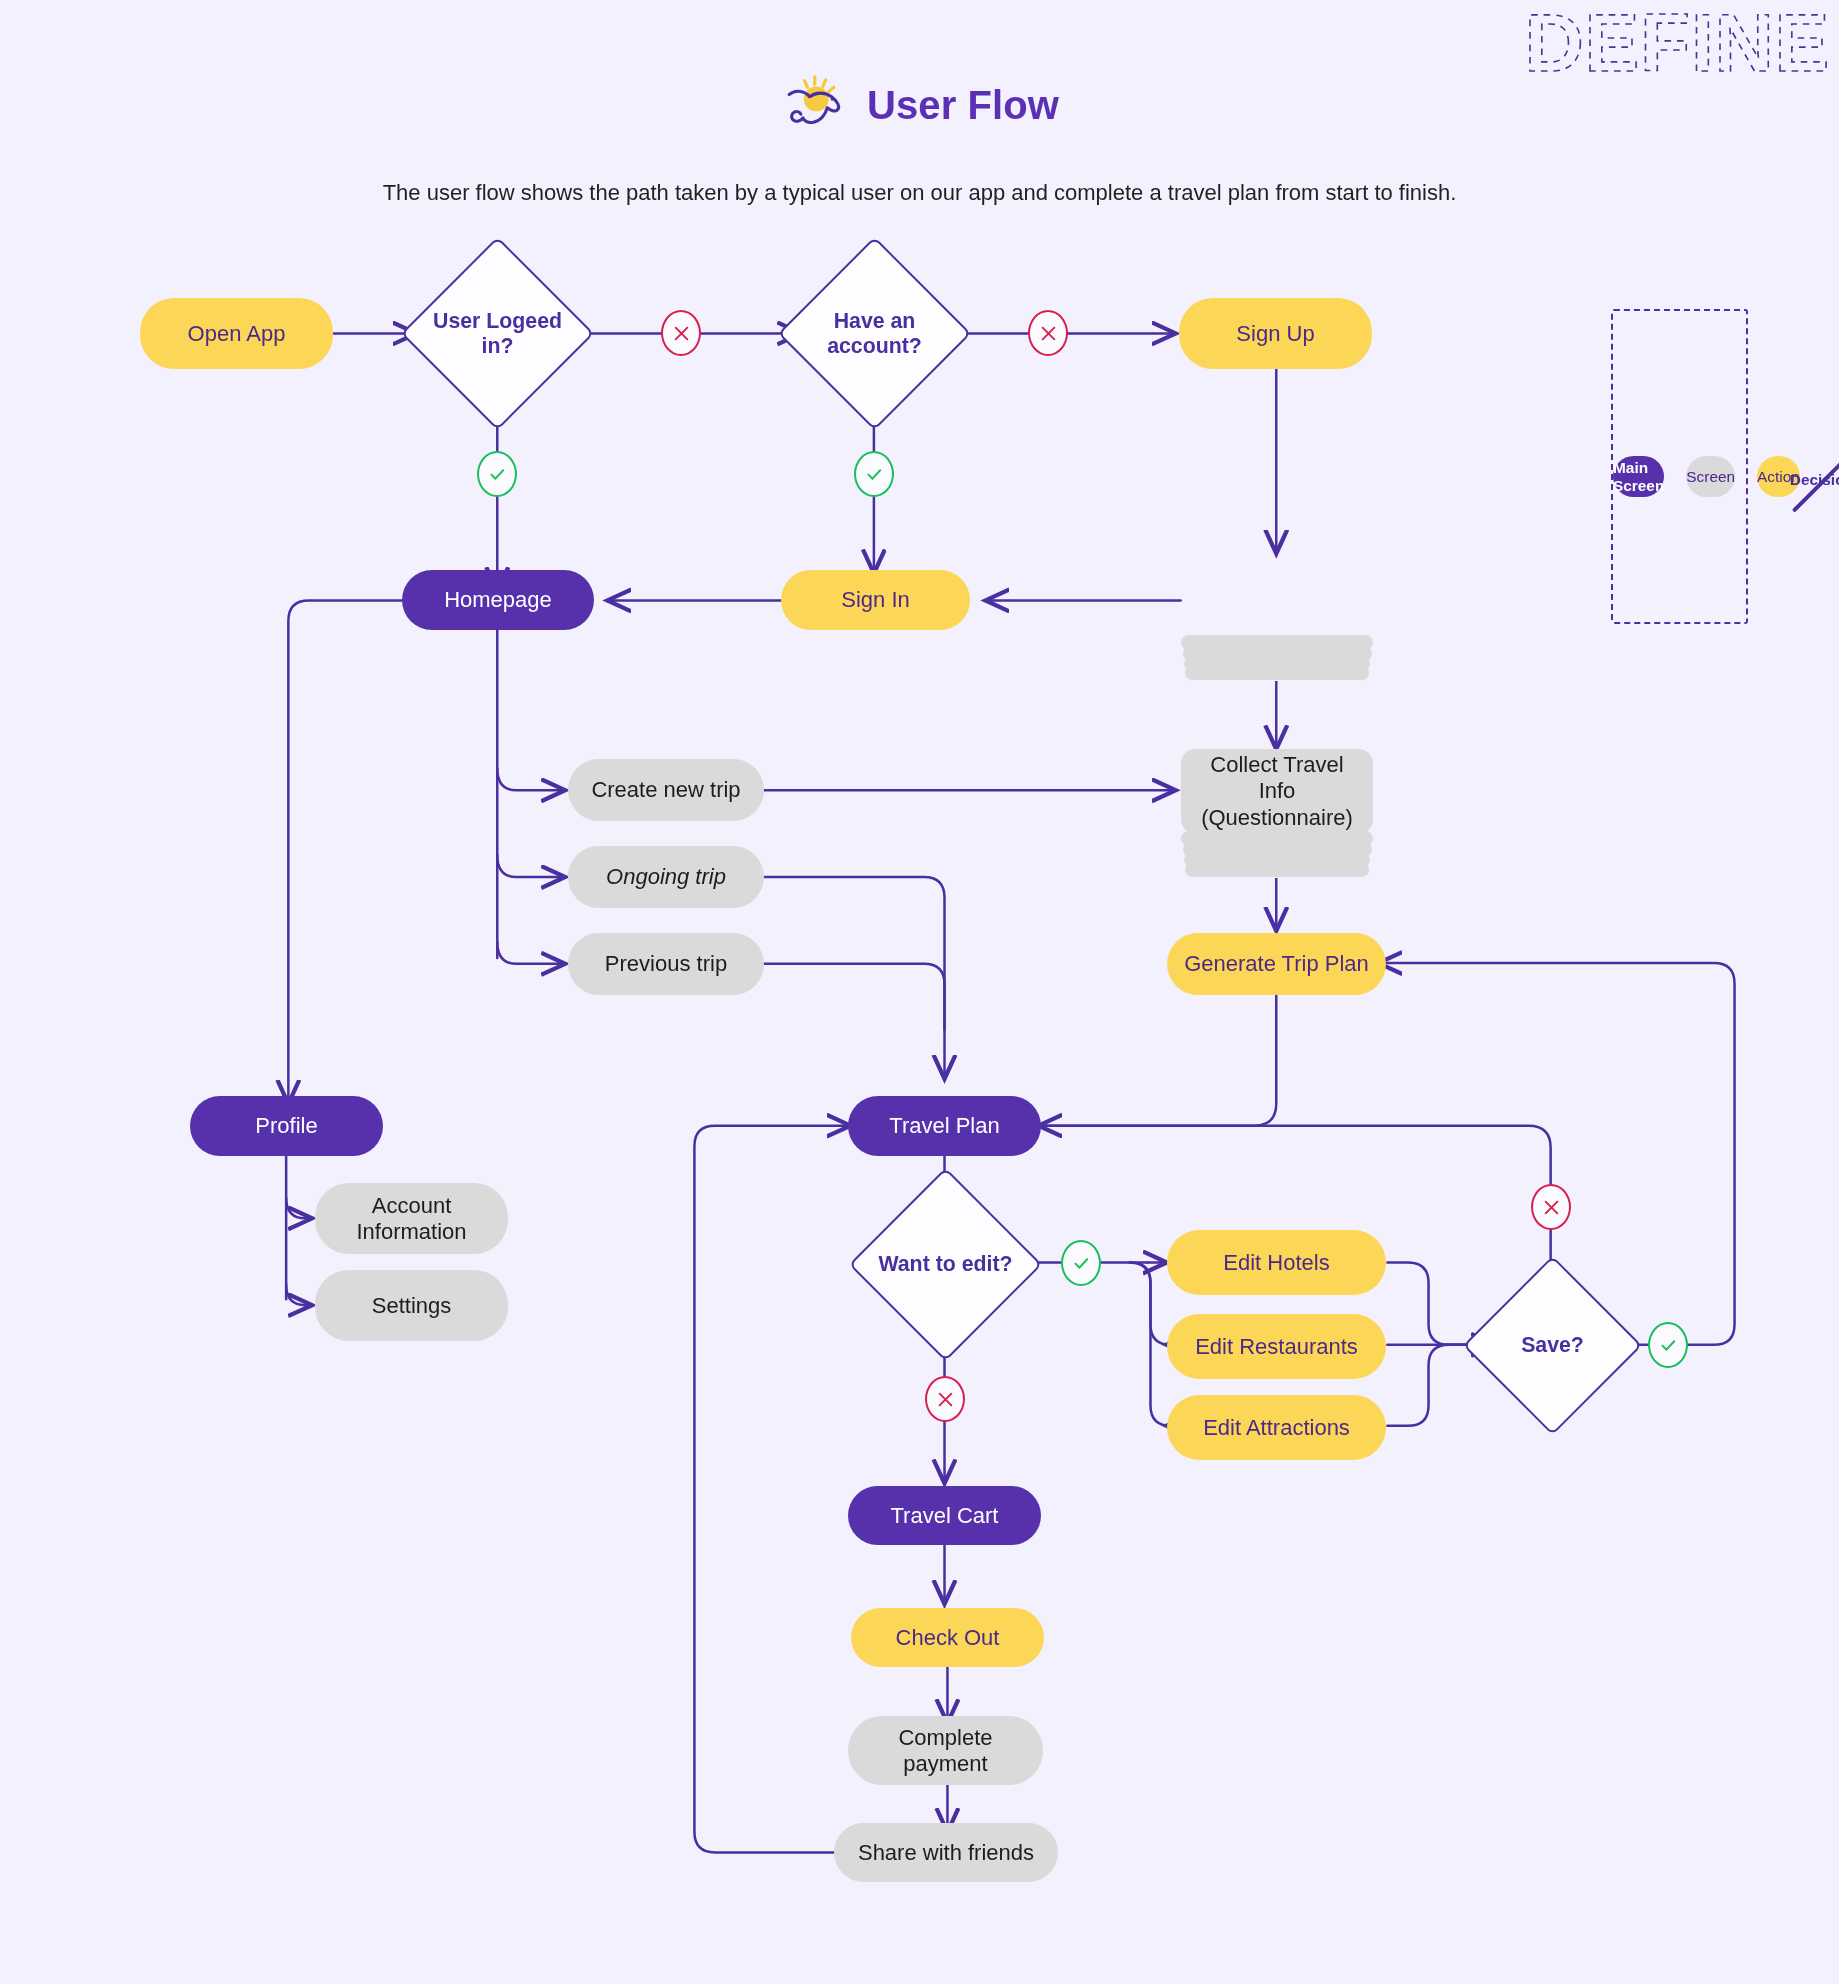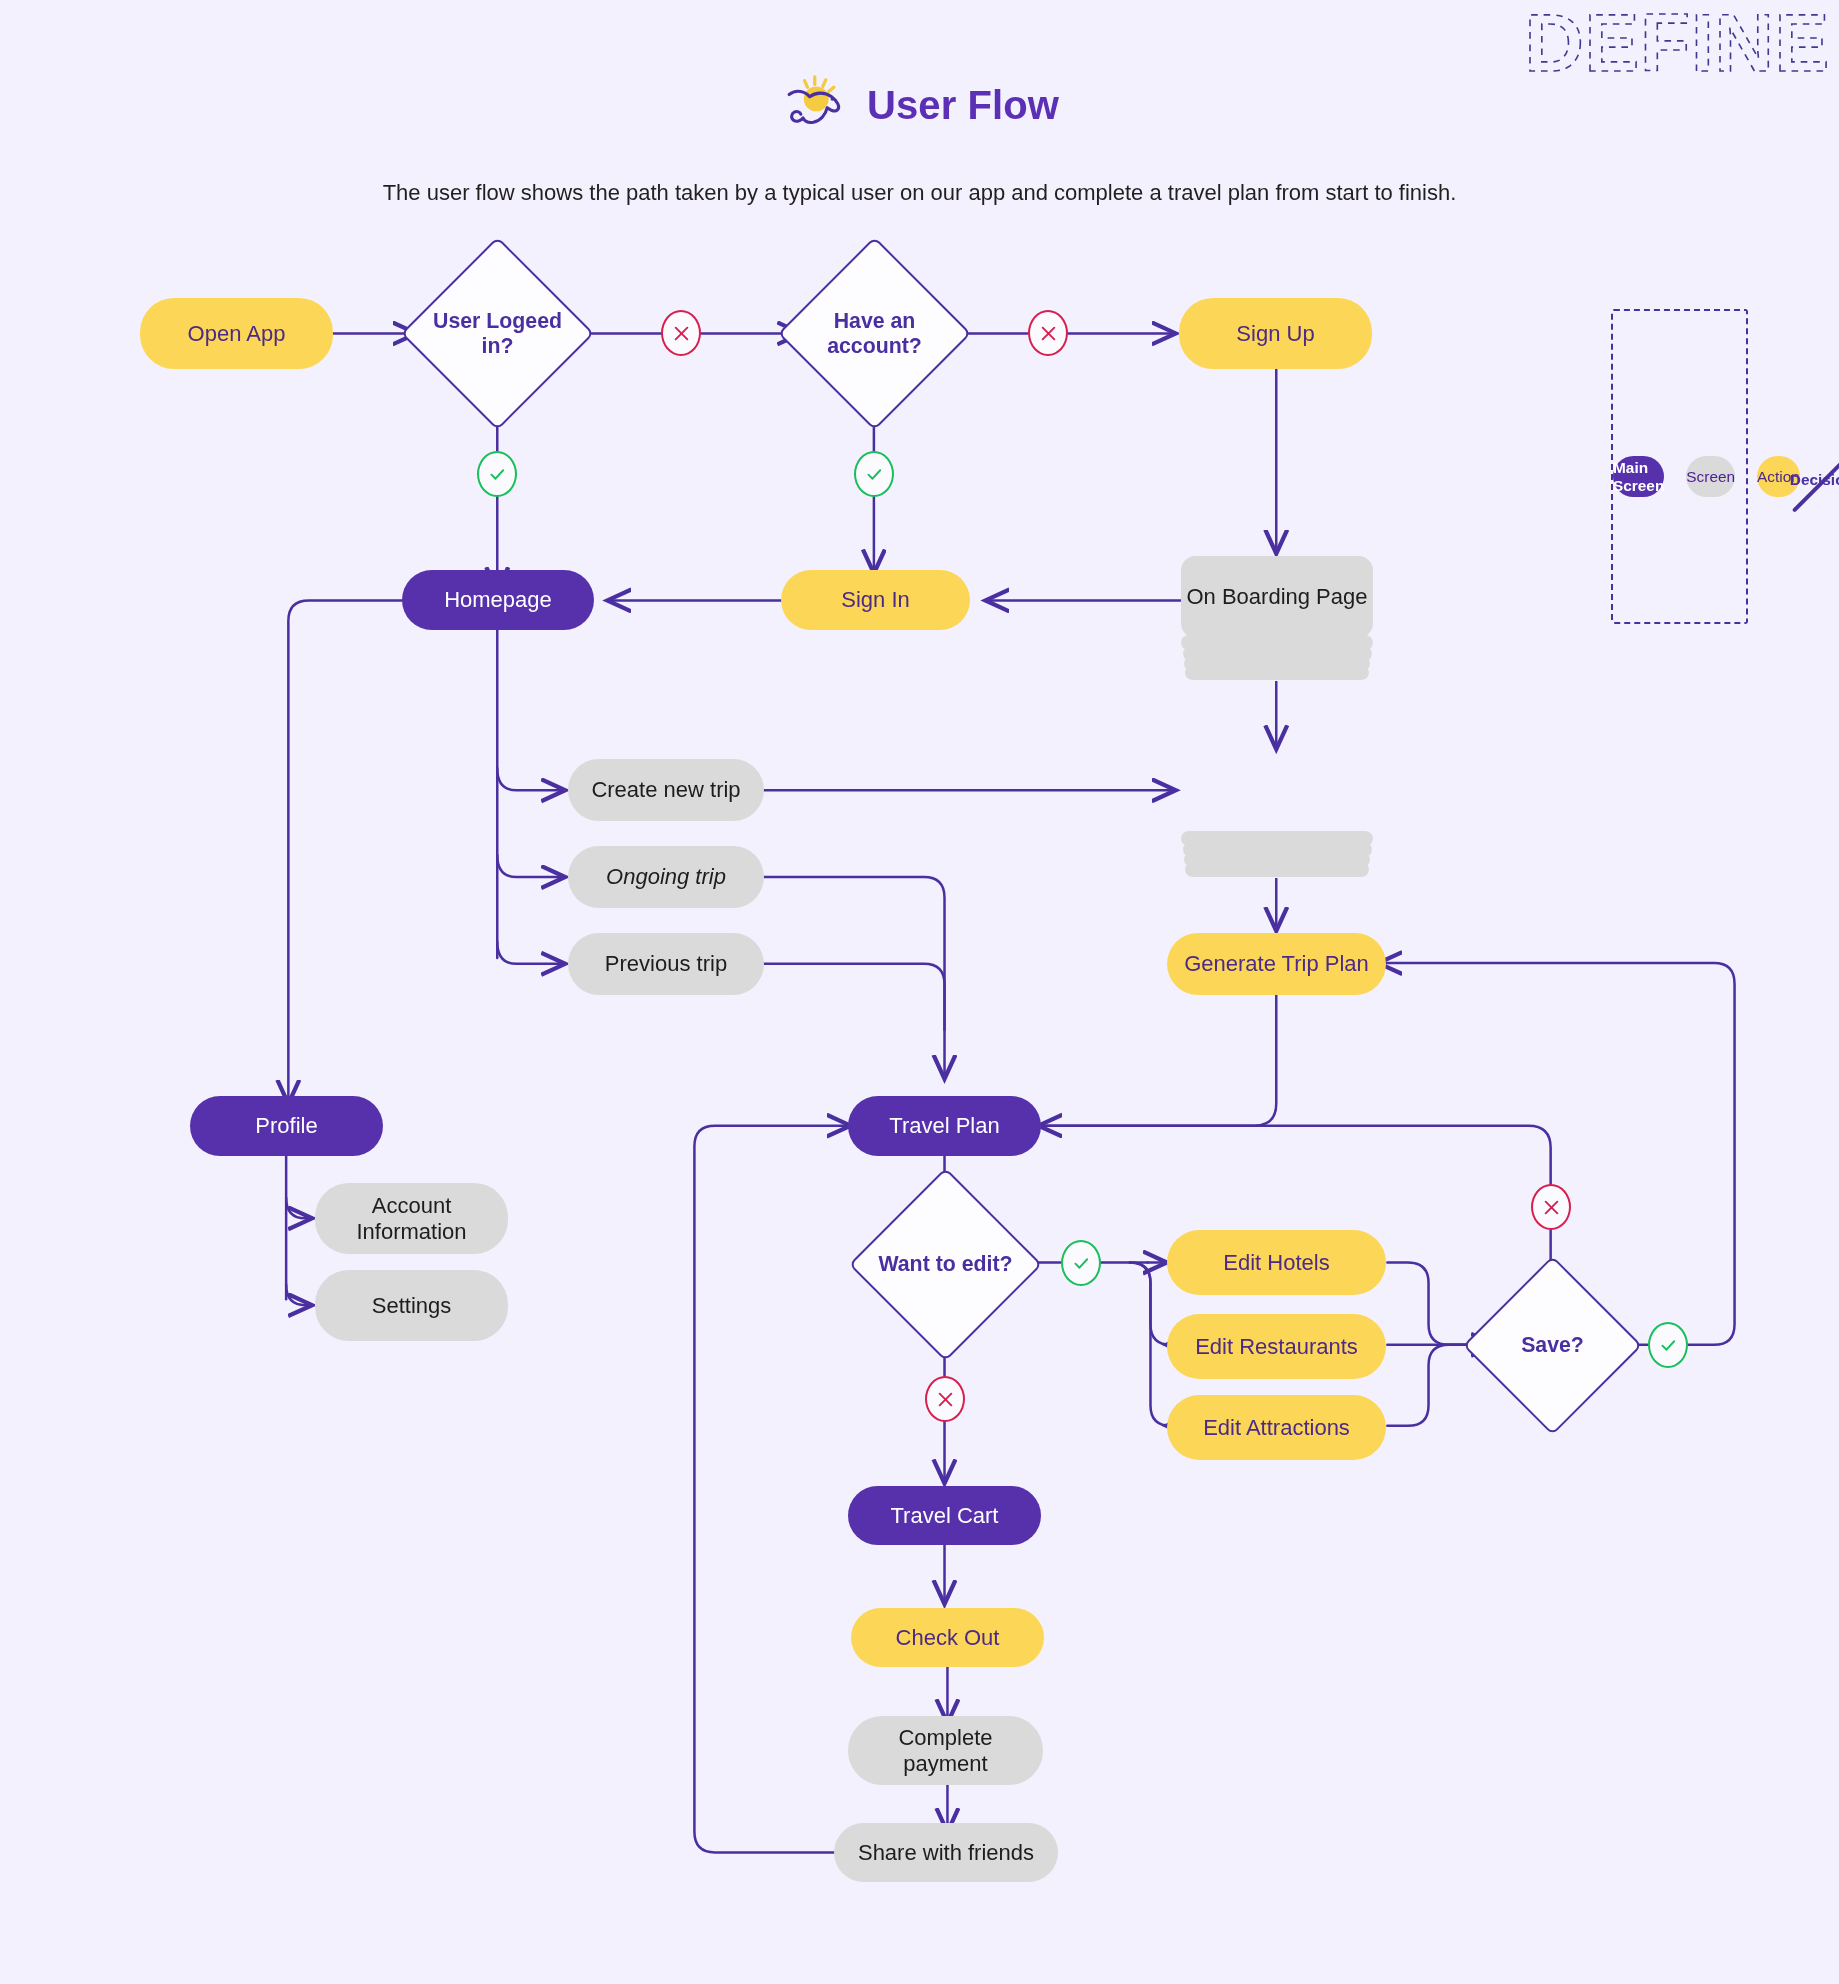--- a/index.html
+++ b/index.html
@@ -324,40 +324,40 @@
 
 <div class="node pill action" style="left:781px; top:570px; width:189px; height:60px;">
   <span>Sign In</span>
 </div>
 
 <div class="stack" style="left:1181px; top:556px; width:192px; height:125px;">
   <div class="layer" style="top:79px; height:16px;"></div>
   <div class="layer" style="top:90px; height:16px; left:1.5px; right:1.5px;"></div>
   <div class="layer" style="top:100px; height:16px; left:2.9px; right:2.9px;"></div>
   <div class="layer" style="top:109px; height:16px; left:4.4px; right:4.4px;"></div>
-  <div class="top" style="height:82px;">On Boarding Page</div>
 </div>
 
 <div class="node pill screen" style="left:568px; top:759px; width:196px; height:62px;">
   <span>Create new trip</span>
 </div>
 
 <div class="node pill screen" style="left:568px; top:846px; width:196px; height:62px;font-style:italic;">
   <span>Ongoing trip</span>
 </div>
 
 <div class="node pill screen" style="left:568px; top:933px; width:196px; height:62px;">
   <span>Previous trip</span>
 </div>
 
 <div class="stack" style="left:1181px; top:749px; width:192px; height:129px;">
   <div class="layer" style="top:82px; height:16px;"></div>
   <div class="layer" style="top:93px; height:16px; left:1.5px; right:1.5px;"></div>
   <div class="layer" style="top:103px; height:16px; left:2.9px; right:2.9px;"></div>
   <div class="layer" style="top:113px; height:16px; left:4.4px; right:4.4px;"></div>
+  <div class="top" style="height:85px; padding:0 10.3px;">Collect Travel Info (Questionnaire)</div>
 </div>
 
 <div class="node pill action" style="left:1167px; top:933px; width:219px; height:62px;">
   <span>Generate Trip Plan</span>
 </div>
 
 <div class="node pill main" style="left:190px; top:1096px; width:193px; height:60px;">
   <span>Profile</span>
 </div>
 

